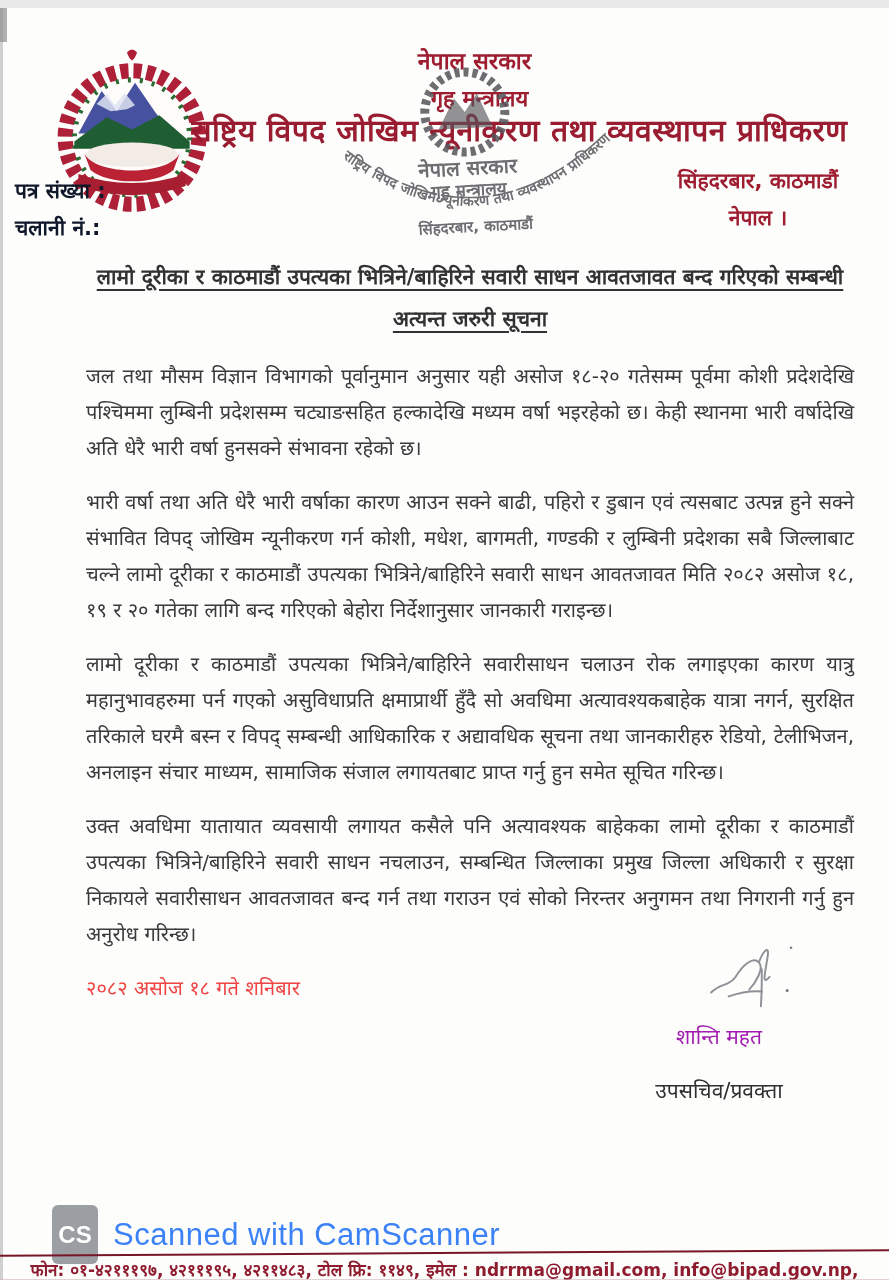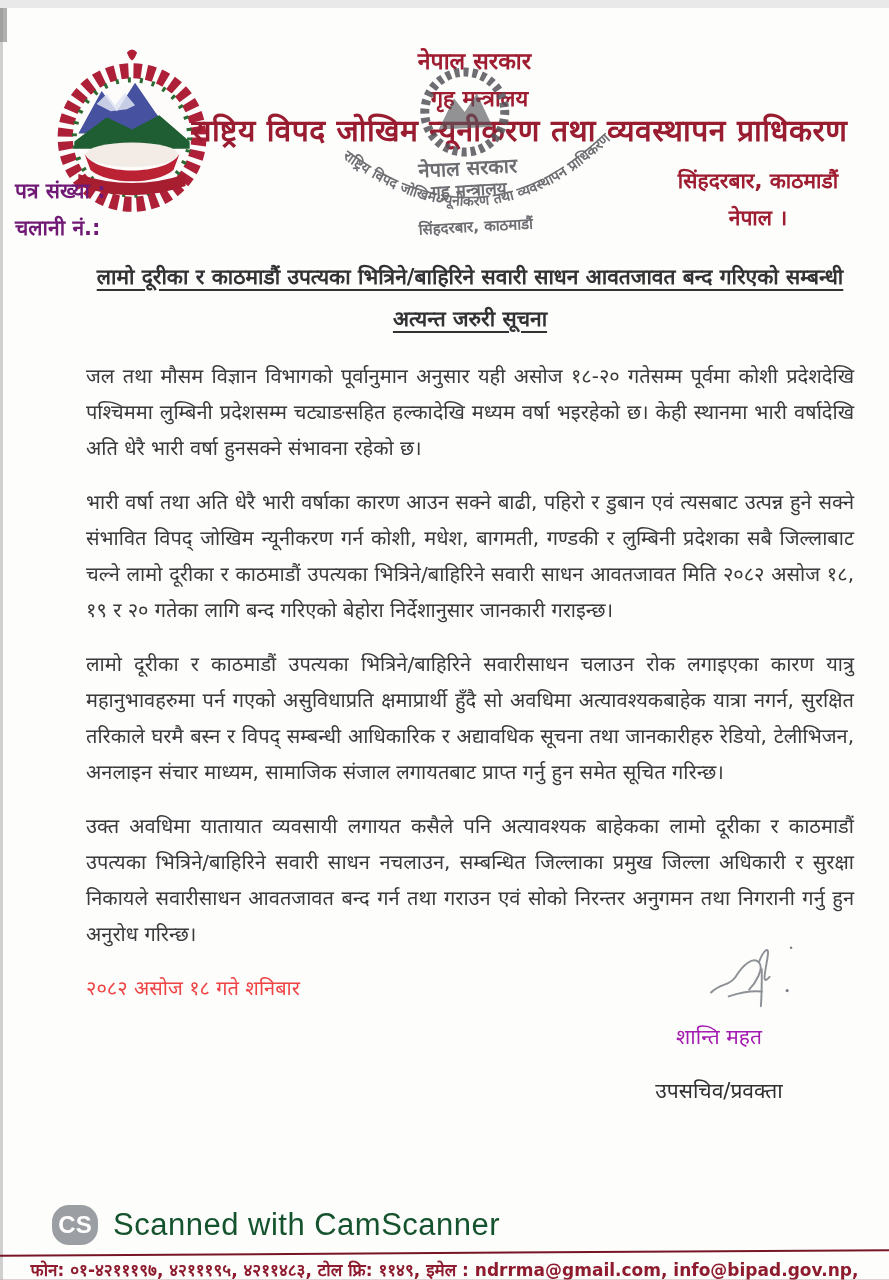--- a/index.html
+++ b/index.html
@@ -16,45 +16,45 @@
   
   .emblem { position:absolute; left:46px; top:40px; width:172px; height:178px; }
   .gov-line { position:absolute; left:60px; right:0; top:36px; text-align:center;
     color:#9e1d31; font-weight:bold; font-size:23px; }
   .ministry-line { position:absolute; left:70px; right:0; top:74px; text-align:center;
     color:#9e1d31; font-weight:bold; font-size:22px; }
   .authority-line { position:absolute; left:158px; right:8px; top:101px; text-align:center;
     color:#9a1c30; font-weight:bold; font-size:30px; white-space:nowrap; letter-spacing:0.5px; }
   .stamp { position:absolute; left:332px; top:52px; width:290px; height:188px;
     transform:rotate(-3deg); opacity:.85; }
-  .ref-block { position:absolute; left:15px; top:165px; color:#701a75; font-weight:bold;
+  .ref-block { position:absolute; left:15px; top:165px; color:#0f172a; font-weight:bold;
     font-size:21px; line-height:37px; }
   .addr-block { position:absolute; left:642px; top:155px; width:232px; text-align:center;
     color:#9e1d31; font-weight:bold; font-size:21px; line-height:37px; }
 
   
   .body { position:absolute; left:86px; top:248px; width:768px; }
   .subject { text-align:center; font-weight:bold; font-size:21px; line-height:42px;
     color:#323234; margin-bottom:12px; }
   .subject span { text-decoration:underline; text-underline-offset:5px; text-decoration-thickness:1.5px; }
   .para { text-align:justify; font-size:20px; line-height:36px; margin-top:18px; color:#3a3a3c; }
   .date-line { font-size:20px; margin-top:22px; color:#ef4444; }
 
   
   .signature-block { position:absolute; right:50px; top:928px; width:240px; text-align:center; }
   .sig-scribble { width:110px; height:78px; margin-left:70px; }
   .sig-name { font-size:21px; color:#a21caf; margin-top:4px; }
   .sig-title { font-size:21px; color:#2f2f31; margin-top:26px; }
 
   
   .camscanner { position:absolute; left:52px; top:1197px; display:flex; align-items:center; gap:15px; }
-  .cs-box { width:46px; height:40px; background:#9b9fa3; border-radius:17px; color:#fff;
+  .cs-box { width:46px; height:59px; background:#9b9fa3; border-radius:6px; color:#fff;
     font-weight:bold; font-size:24px; display:flex; align-items:center; justify-content:center;
     font-family:"Liberation Sans", sans-serif; }
-  .cs-text { color:#14532d; font-size:31px; font-family:"Liberation Sans", sans-serif; letter-spacing:0.5px; }
+  .cs-text { color:#3b82f6; font-size:31px; font-family:"Liberation Sans", sans-serif; letter-spacing:0.5px; }
 
   
   .footer-rule { position:absolute; left:0; right:0; top:1244px; height:2px; background:#771526;
     transform:rotate(-0.35deg); }
   .footer-text { position:absolute; left:0; right:0; top:1250px; text-align:center;
     color:#8e1c2e; font-weight:bold; font-size:17px; }
   .pink-strip { position:absolute; left:0; right:0; top:1271px; height:5px; background:#c9aeb2; opacity:.55; }
   .bottom-strip { position:absolute; left:0; right:0; top:1276px; height:4px; background:#4d1120; }
 </style>
 </head>

